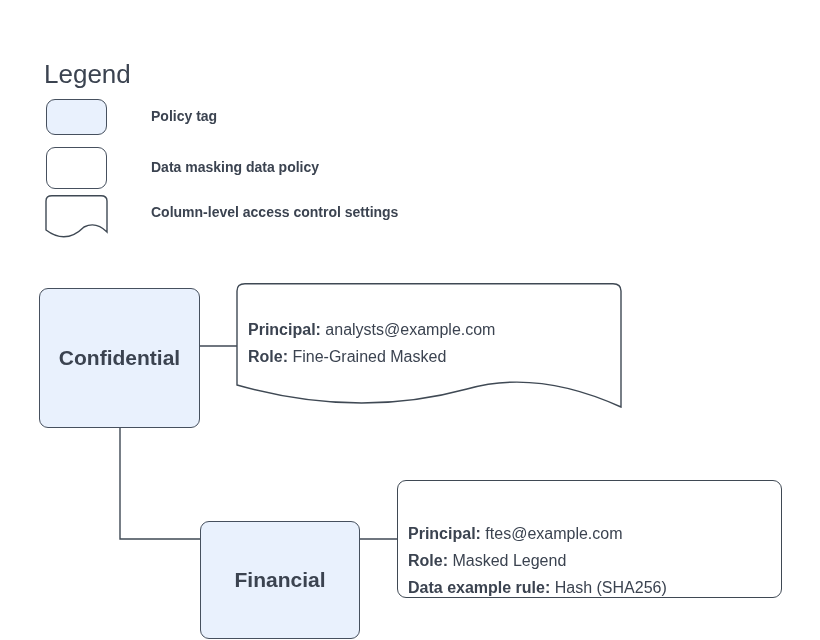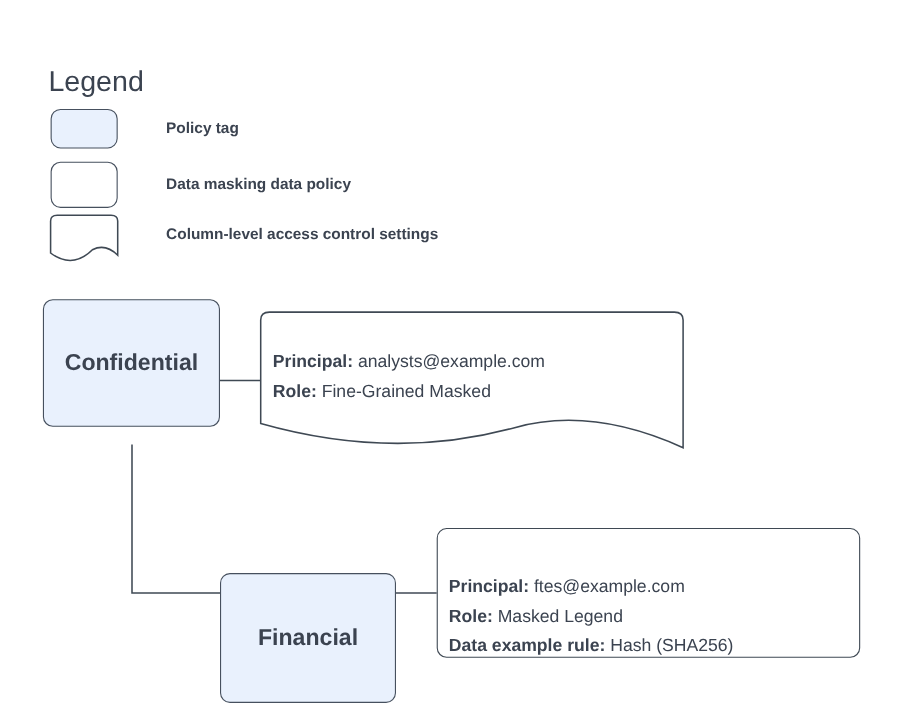--- a/index.html
+++ b/index.html
@@ -107,21 +107,21 @@
     <path class="outline" d="M 6,0.75 L 55,0.75 Q 61,0.75 61,6 L 61,37 Q 50,26 38,32 Q 20,50 0,35 L 0,6 Q 0,0.75 6,0.75 Z"></path>
   </svg>
   <div class="legend-label" style="top:199px;">Column-level access control settings</div>
 
   <svg class="connectors" style="left:0; top:0;" width="820" height="640" viewBox="0 0 820 640">
     <path class="edge" d="M 200,346 H 237"></path>
     <path class="edge" d="M 120,404 V 539 H 200"></path>
     <path class="edge" d="M 360,539 H 397"></path>
   </svg>
 
-  <div class="node" style="left:39px; top:272px; width:161px; height:116px;">
+  <div class="node" style="left:39px; top:288px; width:161px; height:140px;">
     <span>Confidential</span>
   </div>
 
   <svg class="shape" style="left:237px; top:283px;" width="384" height="130" viewBox="0 0 384 130">
     <path class="outline" d="M 8,0.75 L 376,0.75 Q 384,0.75 384,8 L 384,124 Q 300,86 230,106 Q 120,136 0,102 L 0,8 Q 0,0.75 8,0.75 Z"></path>
   </svg>
   <div class="ann-text" style="left:248px; top:316px;">
     <div>
       <b>Principal:</b>
       <span>analysts@example.com</span>

